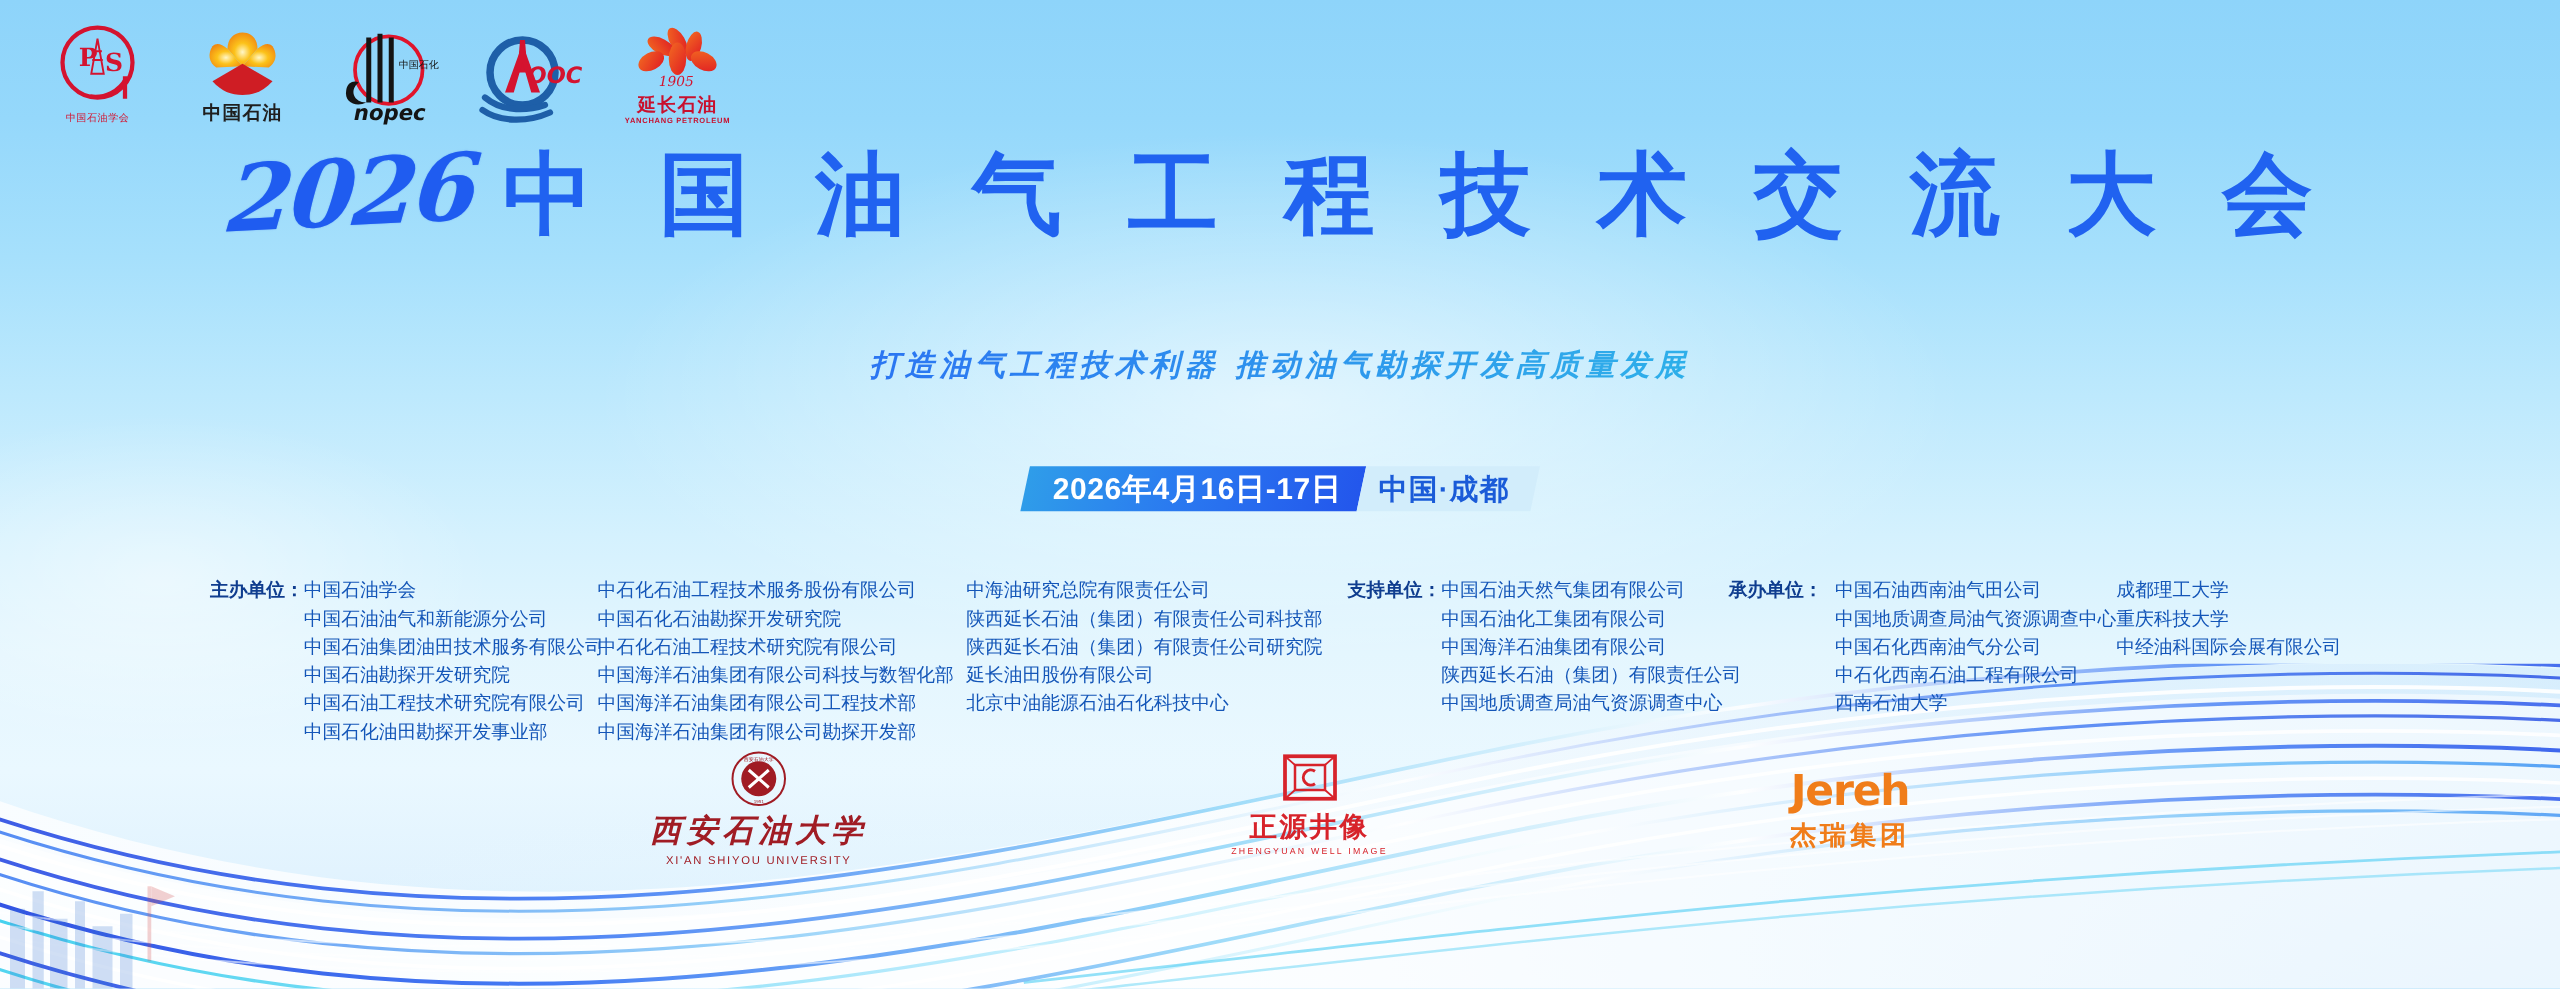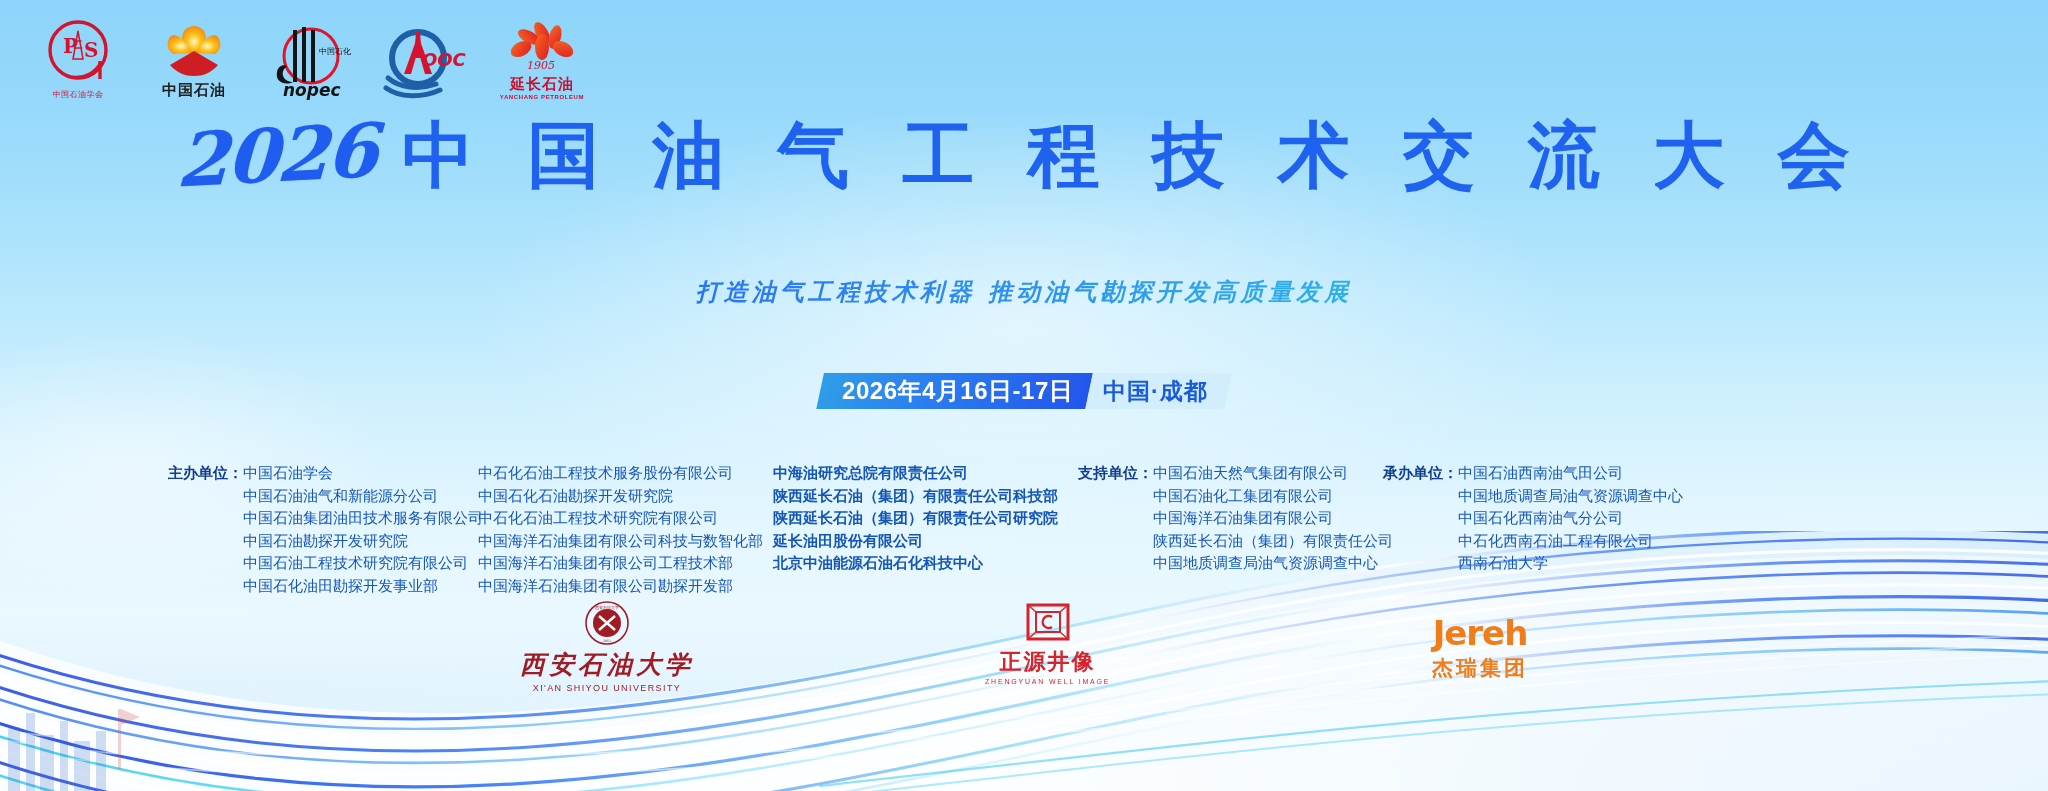--- a/index.html
+++ b/index.html
@@ -127,23 +127,23 @@
   .org-label {
     font-size:15px; font-weight:bold; color:#0f3d8f;
     white-space:nowrap; line-height:22.5px;
   }
   .org-list { list-style:none; }
   .org-list li {
     font-size:15px; color:#1456b8; line-height:22.5px; white-space:nowrap;
   }
   .col1 { width:310px; }
   .col2 { width:295px; }
-  .col3 { width:305px;font-weight:bold; }
+  .col3 { width:305px; }
   .col4 { width:305px; }
-  .col5 { width:310px; }
+  .col5 { width:310px;justify-content:space-between; }
   .col6 { width:220px; }
 
   
   .sponsors { position:absolute; top:600px; left:0; width:2048px; height:95px; }
   .sp { position:absolute; display:flex; flex-direction:column; align-items:center; }
   .sp-xsy { left:520px; top:0; }
   .sp-zy   { left:985px; top:2px; }
   .sp-jereh{ left:1432px; top:16px; }
 
   .xsy-cn {
@@ -402,20 +402,27 @@
       <div class="org-label">承办单位：</div>
       <ul class="org-list">
         <li>中国石油西南油气田公司</li>
         <li>中国地质调查局油气资源调查中心</li>
         <li>中国石化西南油气分公司</li>
         <li>中石化西南石油工程有限公司</li>
         <li>西南石油大学</li>
       </ul>
     </div>
 
+    <div class="org-col col6">
+      <ul class="org-list">
+        <li>成都理工大学</li>
+        <li>重庆科技大学</li>
+        <li>中经油科国际会展有限公司</li>
+      </ul>
+    </div>
   </div>
 
   <div class="sponsors">
 
     <div class="sp sp-xsy">
       <svg width="46" height="46" viewBox="0 0 46 46">
         <circle cx="23" cy="23" r="21" fill="none" stroke="#a01c24" stroke-width="1.6"></circle>
         <circle cx="23" cy="23" r="14" fill="#a01c24"></circle>
         <path d="M15,16 L31,30 M31,16 L15,30" stroke="#ffffff" stroke-width="2.4"></path>
         <text x="23" y="9" font-size="4" fill="#a01c24" text-anchor="middle" font-family="DejaVu Sans, sans-serif">西安石油大学</text>

